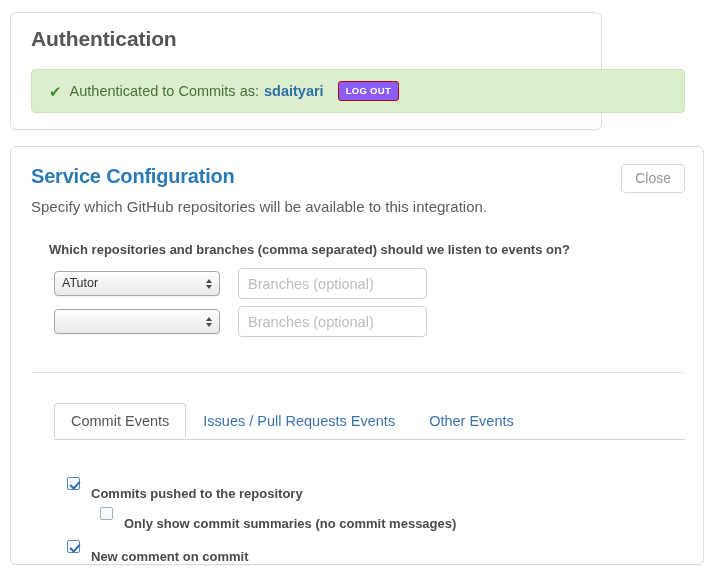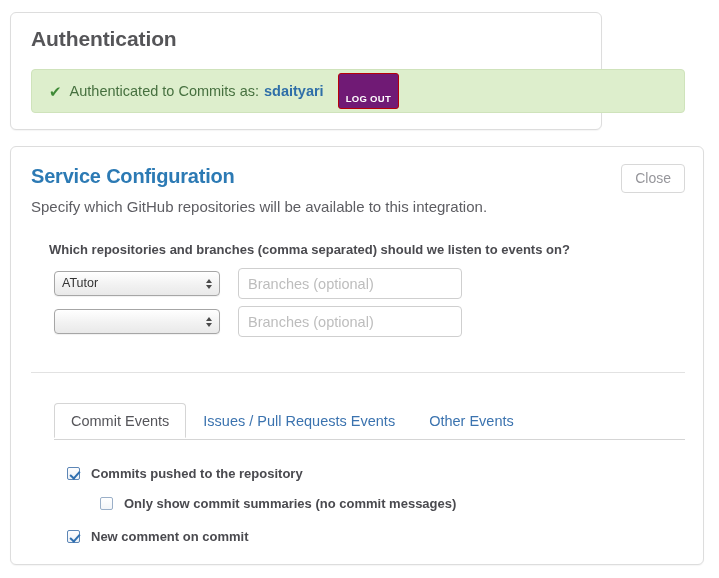--- a/index.html
+++ b/index.html
@@ -41,26 +41,26 @@
     font-size: 14.5px; color: #44713f;
   }
   .check-icon { color: #3f8a37; font-size: 15px; margin-right: 8px; line-height: 1; }
   .alert-text { color: #46703f; white-space: nowrap; }
   .user-link {
     color: #2f6fa8; font-weight: bold; text-decoration: none;
     margin-left: 5px; white-space: nowrap; cursor: pointer;
   }
   .logout-btn {
     margin-left: 14px;
-    background: #701a75;
+    background: #8b5cf6;
     border: 1px solid #b70009;
     border-radius: 3px;
     color: #ffffff;
     font-size: 9.5px; font-weight: bold; letter-spacing: 0.3px;
-    padding: 20px 7px 4px 7px;
+    padding: 4px 7px 4px 7px;
     line-height: 1;
     cursor: pointer;
     font-family: "Liberation Sans", sans-serif;
   }
 
   
   .svc-title {
     position: absolute; left: 20px; top: 18px;
     font-size: 20px; font-weight: bold; color: #2c7ab4;
     letter-spacing: -0.2px;
@@ -115,21 +115,21 @@
   .arrow-up, .arrow-dn {
     width: 0; height: 0;
     border-left: 3.5px solid transparent;
     border-right: 3.5px solid transparent;
   }
   .arrow-up { border-bottom: 4px solid #4a4a4a; }
   .arrow-dn { border-top: 4px solid #4a4a4a; }
 
   .branch-input {
     margin-left: 18px;
-    width: 224px; height: 31px;
+    width: 189px; height: 31px;
     border: 1px solid #cfcfcf;
     border-radius: 4px;
     background: #ffffff;
     font-size: 14.5px;
     font-family: "Liberation Sans", sans-serif;
     color: #555;
     padding: 0 9px;
     outline: none;
   }
   .branch-input::placeholder { color: #bdbdbd; }
@@ -191,21 +191,21 @@
     content: "";
     position: absolute; left: 3.5px; top: 0.5px;
     width: 4px; height: 8px;
     border: solid #2f6fb0;
     border-width: 0 2px 2px 0;
     transform: rotate(42deg);
   }
   .cb-label {
     margin-left: 11px;
     font-size: 13px; font-weight: bold; color: #4a4a4f;
-    white-space: nowrap; cursor: pointer;
+    white-space: nowrap; cursor: pointer; margin-top: 20px;
   }
 </style>
 </head>
 <body>
 
 <div class="page">
 
   <div class="panel" id="auth-panel">
 
     <div class="auth-title">Authentication</div>

